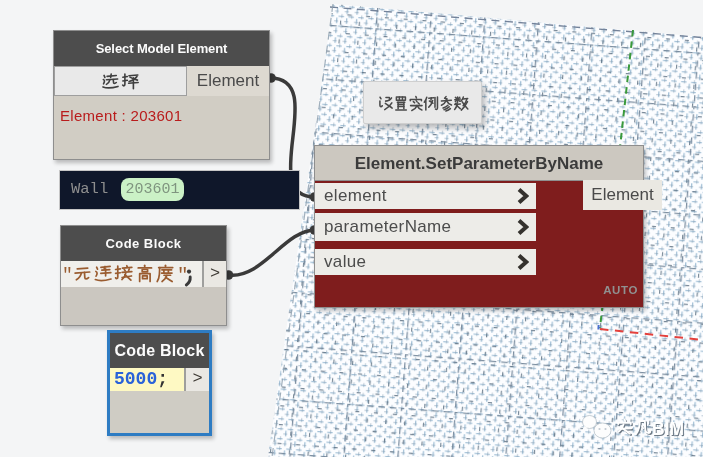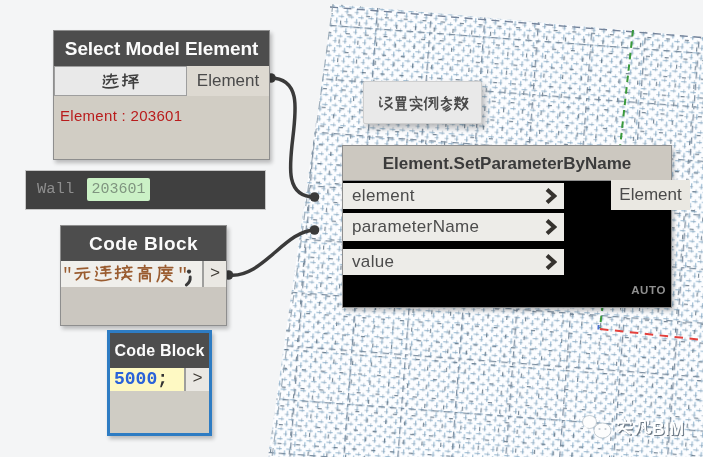--- a/index.html
+++ b/index.html
@@ -1,21 +1,21 @@
 <!DOCTYPE html>
 <html><head>
 <meta charset="utf-8">
 <style>
 html,body{margin:0;padding:0;}
 body{width:703px;height:457px;background:#f4f5f6;overflow:hidden;position:relative;
      font-family:"Liberation Sans",sans-serif;}
 .abs{position:absolute;}
 .node{position:absolute;border:1px solid #8e8e8e;background:#d4d0c6;box-sizing:border-box;
       box-shadow:1.5px 2.5px 4px rgba(0,0,0,0.24);}
-.hdr{background:#4d4d4d;color:#fbfbfb;font-weight:bold;font-size:19px;text-align:center;letter-spacing:0.45px;}
+.hdr{background:#4d4d4d;color:#fbfbfb;font-weight:bold;font-size:13px;text-align:center;letter-spacing:0.45px;}
 .inrow{position:absolute;left:0;width:221px;background:#edece8;color:#4c4c4c;
   font-size:17px;letter-spacing:0.35px;padding-left:9px;box-sizing:border-box;}
 .chev{position:absolute;right:7px;top:5px;}
 .glyph{stroke:currentColor;stroke-linecap:round;stroke-linejoin:round;fill:none;stroke-width:inherit;}
 </style>
 </head>
 <body>
 <svg width="0" height="0" style="position:absolute">
 <defs>
 <g id="g_xuan" class="glyph">
@@ -211,23 +211,23 @@
       <svg width="38" height="18" viewBox="0 0 38 18" style="color:#3f3f3f;stroke-width:9.5;">
         <use href="#g_xuan" transform="translate(0,1) scale(0.17)"></use>
         <use href="#g_ze" transform="translate(20,1) scale(0.17)"></use>
       </svg>
     </div>
     <div style="flex:1;background:#ddd9d1;color:#4a4a4a;font-size:17px;display:flex;align-items:center;justify-content:center;">Element</div>
   </div>
   <div style="height:63px;color:#b91c1c;font-size:15px;letter-spacing:0.3px;padding:11px 0 0 6px;">Element : 203601</div>
 </div>
 
-<div class="abs" style="left:25px;top:170px;width:241px;height:40px;background:#404040;border:1px solid #c6c6c6;box-sizing:border-box;">
+<div class="abs" style="left:59px;top:170px;width:241px;height:40px;background:#0f172a;border:1px solid #c6c6c6;box-sizing:border-box;">
   <span style="position:absolute;left:11px;top:9px;font-family:'Liberation Mono',monospace;font-size:15.5px;color:#8e8e8e;">Wall</span>
-  <span style="position:absolute;left:61px;top:7px;width:63px;height:23px;background:#cbf1c6;border-radius:2px;text-align:center;font-family:'Liberation Mono',monospace;font-size:15px;line-height:23px;color:#7f947f;">203601</span>
+  <span style="position:absolute;left:61px;top:7px;width:63px;height:23px;background:#cbf1c6;border-radius:8px;text-align:center;font-family:'Liberation Mono',monospace;font-size:15px;line-height:23px;color:#7f947f;">203601</span>
 </div>
 
 <div class="node" style="left:60px;top:225px;width:167px;height:101px;background:#cbc7c0;">
   <div class="hdr" style="height:35px;line-height:36px;">Code Block</div>
   <div style="display:flex;height:26px;">
     <div style="width:141px;background:#f0efeb;position:relative;">
       <svg width="140" height="26" viewBox="0 0 140 26" style="color:#9a5c30;position:absolute;left:0;top:0;stroke-width:9.5;overflow:visible;">
         <text x="1" y="19" font-family="Liberation Mono" font-size="18" fill="#9a5c30">"</text>
         <use href="#g_wu" transform="translate(12.3,4) scale(0.18)"></use>
         <use href="#g_lian" transform="translate(33.1,4) scale(0.18)"></use>
@@ -246,21 +246,21 @@
 
 <div class="abs" style="left:107px;top:330px;width:99px;height:100px;border:3px solid #2e7cc3;background:#cfccc4;box-sizing:content-box;box-shadow:1.5px 2.5px 4px rgba(0,0,0,0.24);">
   <div class="hdr" style="height:35px;line-height:36px;font-size:16px;letter-spacing:0.2px;">Code Block</div>
   <div style="display:flex;height:23px;">
     <div style="width:74px;background:#fef9c3;font-family:'Liberation Mono',monospace;font-size:18px;font-weight:bold;line-height:22px;padding-left:4px;box-sizing:border-box;"><span style="color:#2a63d9;">5000</span><span style="color:#333;">;</span></div>
     <div style="width:2px;background:#9f9f9d;"></div>
     <div style="flex:1;background:#eae8e3;color:#3f3b35;font-family:'Liberation Mono',monospace;font-size:17px;text-align:center;line-height:22px;">&gt;</div>
   </div>
 </div>
 
-<div class="node" style="left:314px;top:145px;width:330px;height:163px;background:#000000;margin-left:28px;">
+<div class="node" style="left:314px;top:145px;width:330px;height:163px;background:#7f1d1d;">
   <div style="height:35px;line-height:35px;background:#ccc8c0;border-bottom:1px solid #8f8f8f;color:#3b3b3b;font-weight:bold;font-size:17px;text-align:center;box-sizing:border-box;">Element.SetParameterByName</div>
   <div class="inrow" style="top:37px;height:26px;line-height:26px;">element<svg class="chev" width="12" height="16">
         <use href="#g_chev"></use>
       </svg></div>
   <div class="inrow" style="top:103px;height:26px;line-height:26px;">value<svg class="chev" width="12" height="16">
         <use href="#g_chev"></use>
       </svg></div>
   <div class="inrow" style="top:67px;height:28px;line-height:28px;">parameterName<svg class="chev" width="12" height="16" style="top:6px;">
         <use href="#g_chev"></use>
       </svg></div>

